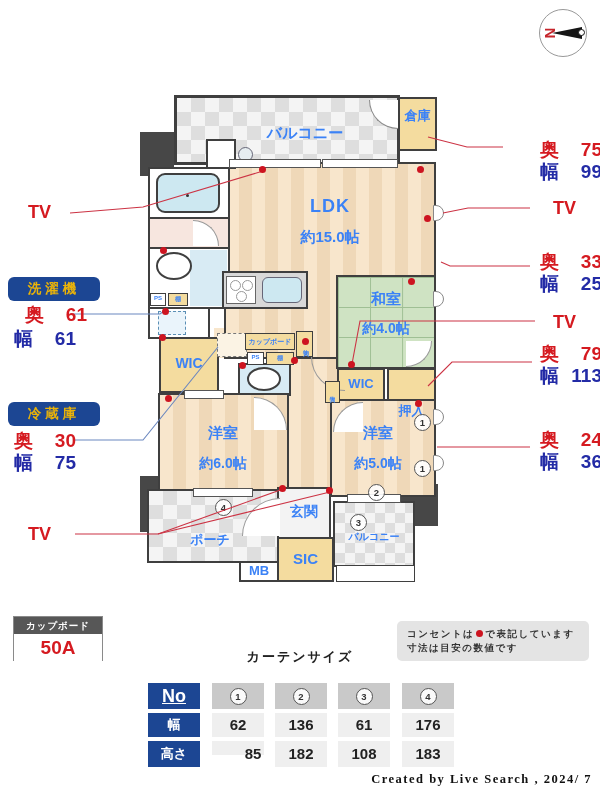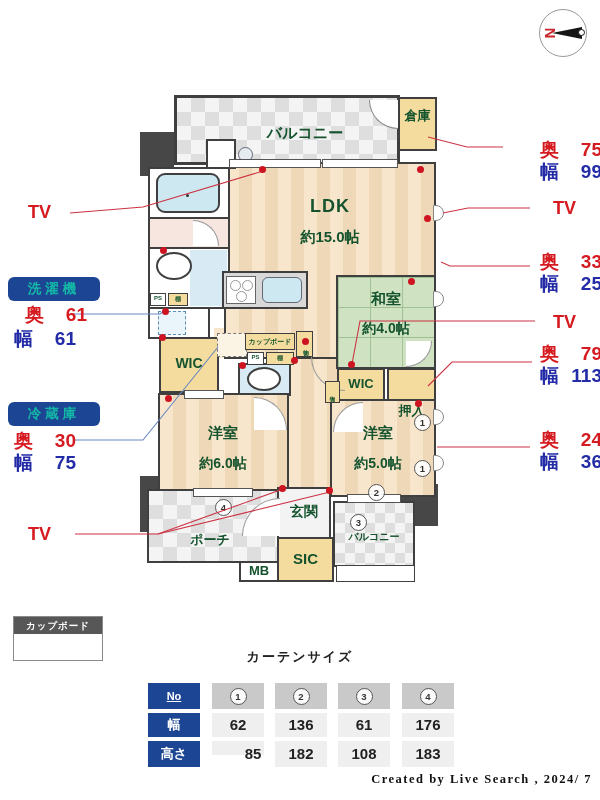--- a/index.html
+++ b/index.html
@@ -1,33 +1,33 @@
 <!DOCTYPE html>
 <html><head>
 <meta charset="utf-8">
 <style>
   html,body{margin:0;padding:0;background:#fff;}
   #app{position:relative;width:600px;height:800px;background:#fff;overflow:hidden;
        font-family:"Liberation Sans","DejaVu Sans",sans-serif;}
   .abs{position:absolute;box-sizing:border-box;}
   .room{position:absolute;box-sizing:border-box;border:2.5px solid #3f3f3f;}
-  .lbl{position:absolute;box-sizing:border-box;color:#14532d;font-weight:600;text-align:center;z-index:6;}
+  .lbl{position:absolute;box-sizing:border-box;color:#3b82f6;font-weight:600;text-align:center;z-index:6;}
   .stripes{background:repeating-linear-gradient(90deg,#f8e6cc 0 13px,#efd8b8 13px 26px);}
   .checker{background-color:#f2f2f2;background-image:conic-gradient(#dedede 0 90deg,#f4f4f4 90deg 180deg,#dedede 180deg 270deg,#f4f4f4 270deg 360deg);background-size:28px 28px;}
   .closet{background:#f4dc9f;}
   .pillar{position:absolute;background:#474747;z-index:1;}
   .dot{position:absolute;width:7px;height:7px;border-radius:50%;background:#cd1420;z-index:45;}
   .marker{position:absolute;width:15px;height:15px;border:1.3px solid #555;border-radius:50%;
           background:rgba(255,255,255,.9);font-size:9.5px;line-height:15px;text-align:center;
           color:#333;font-weight:600;z-index:7;}
   .arc{position:absolute;box-sizing:border-box;z-index:3;}
   .shutter{position:absolute;width:9px;height:14px;background:#fff;border:1.2px solid #888;
            border-radius:0 9px 9px 0;z-index:4;}
   .win{position:absolute;background:#fff;border:1px solid #555;z-index:4;}
-  .badge{position:absolute;background:#1c4693;color:#14b8a6;border-radius:6px;text-align:center;
+  .badge{position:absolute;background:#1c4693;color:#eab308;border-radius:6px;text-align:center;
          font-weight:700;z-index:50;}
   .dim{position:absolute;z-index:50;font-weight:700;font-size:19px;white-space:nowrap;}
   .dim .dk{display:inline-block;width:26px;}
   .dim .dv{display:inline-block;width:36px;text-align:right;}
   .red{color:#d51a20;}
   .blu{color:#232ba6;}
   .tv{position:absolute;color:#d51a20;font-weight:700;font-size:18px;z-index:50;}
   .cell{position:absolute;box-sizing:border-box;text-align:center;z-index:6;}
   .cell.h{background:#1c4693;color:#fff;font-weight:700;}
   .cell.n{background:#c9c9c9;}
@@ -220,35 +220,40 @@
     <span class="dk red">奥</span><span class="dv red">79</span></div>
   <div class="dim" style="left:540px;top:363px;">
     <span class="dk blu">幅</span><span class="dv blu">113</span></div>
   <div class="dim" style="left:540px;top:427px;">
     <span class="dk red">奥</span><span class="dv red">24</span></div>
   <div class="dim" style="left:540px;top:449px;">
     <span class="dk blu">幅</span><span class="dv blu">36</span></div>
 
   <div class="abs" style="left:13px;top:616px;width:90px;height:45px;border:1px solid #8a8a8a;z-index:10;">
     <div style="background:#575757;color:#fff;font-size:9.5px;font-weight:700;text-align:center;height:17px;line-height:17px;letter-spacing:1px;">カップボード</div>
+    <div style="color:#d51a20;font-size:19px;font-weight:700;text-align:center;height:27px;line-height:27px;background:#fff;">50A</div>
   </div>
 
   <div class="lbl" style="left:210px;top:648px;width:180px;font-size:13px;letter-spacing:2px;color:#222;">カーテンサイズ</div>
-  <div class="cell h" style="left:148px;top:683px;width:52px;height:26px;line-height:26px;font-size:11px;text-decoration:underline;">No</div>
+  <div class="cell h" style="left:148px;top:683px;width:52px;height:26px;line-height:26px;font-size:18px;text-decoration:underline;">No</div>
   <div class="cell h" style="left:148px;top:713px;width:52px;height:24px;line-height:24px;font-size:13px;">幅</div>
   <div class="cell h" style="left:148px;top:741px;width:52px;height:26px;line-height:26px;font-size:13px;">高さ</div>
   <div class="cell n" style="left:212px;top:683px;width:52px;height:26px;"><span class="marker" style="position:relative;display:inline-block;margin-top:5px;">1</span></div>
   <div class="cell n" style="left:275px;top:683px;width:52px;height:26px;"><span class="marker" style="position:relative;display:inline-block;margin-top:5px;">2</span></div>
   <div class="cell n" style="left:338px;top:683px;width:52px;height:26px;"><span class="marker" style="position:relative;display:inline-block;margin-top:5px;">3</span></div>
   <div class="cell n" style="left:402px;top:683px;width:52px;height:26px;"><span class="marker" style="position:relative;display:inline-block;margin-top:5px;">4</span></div>
   <div class="cell v" style="left:212px;top:713px;width:52px;height:24px;line-height:24px;">62</div>
   <div class="cell v" style="left:275px;top:713px;width:52px;height:24px;line-height:24px;">136</div>
   <div class="cell v" style="left:338px;top:713px;width:52px;height:24px;line-height:24px;">61</div>
   <div class="cell v" style="left:402px;top:713px;width:52px;height:24px;line-height:24px;">176</div>
   <div class="cell v" style="left:212px;top:741px;width:52px;height:14px;line-height:26px;padding-left:30px;">85</div>
   <div class="cell v" style="left:275px;top:741px;width:52px;height:26px;line-height:26px;">182</div>
   <div class="cell v" style="left:338px;top:741px;width:52px;height:26px;line-height:26px;">108</div>
   <div class="cell v" style="left:402px;top:741px;width:52px;height:26px;line-height:26px;">183</div>
 
+  <div class="abs" style="left:397px;top:621px;width:192px;height:40px;background:#e4e4e4;border-radius:5px;padding:6px 10px;z-index:10;font-size:9.5px;font-weight:700;color:#333;letter-spacing:1.5px;line-height:14px;">
+    <div><span>コンセントは</span><span style="display:inline-block;width:7px;height:7px;border-radius:50%;background:#cd1420;margin:0 2px;"></span><span>で表記しています</span></div>
+    <div>寸法は目安の数値です</div>
+  </div>
 
   <div class="abs" style="left:300px;top:772px;width:292px;text-align:right;font-family:'Liberation Serif','DejaVu Serif',serif;font-weight:700;font-size:12.5px;letter-spacing:1.5px;color:#111;z-index:10;">Created by Live Search , 2024/ 7</div>
 
 </div>
 
 </body></html>

